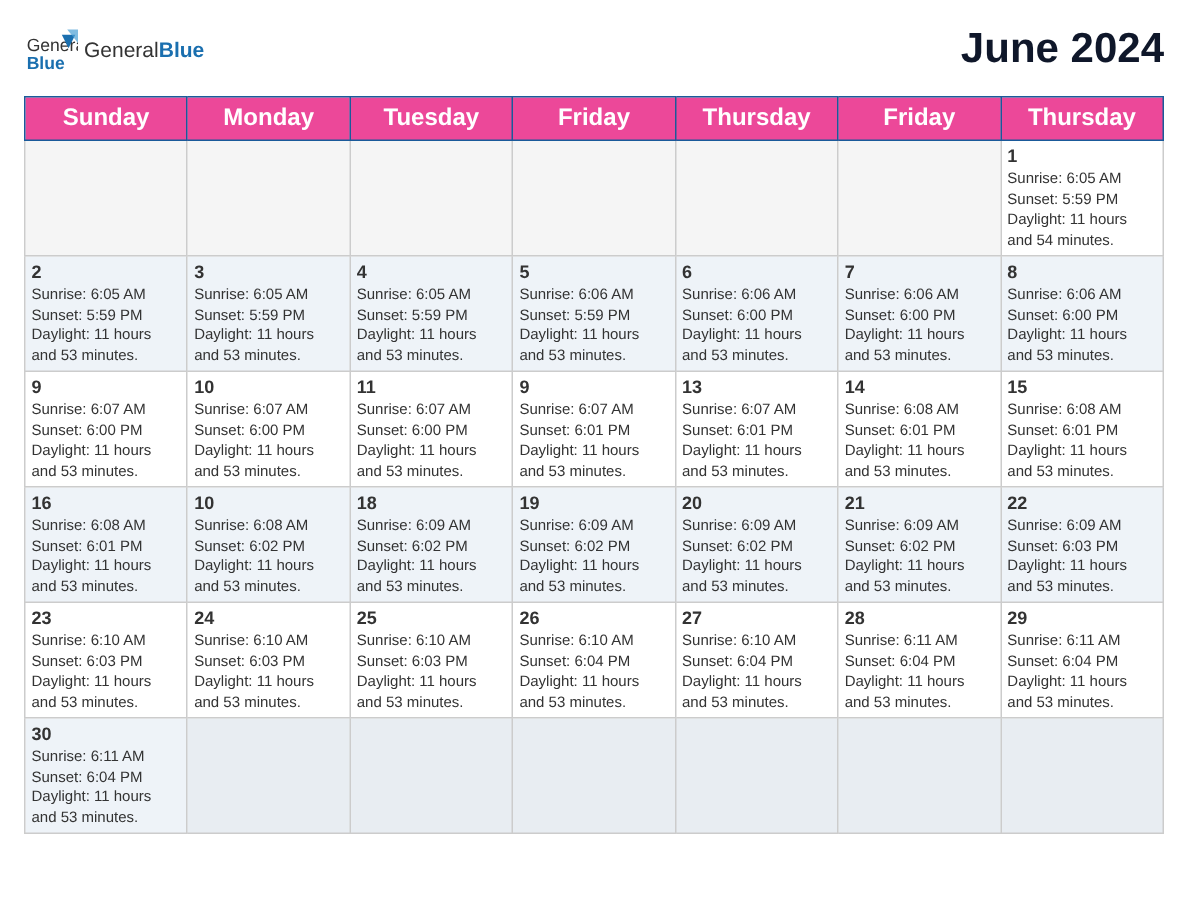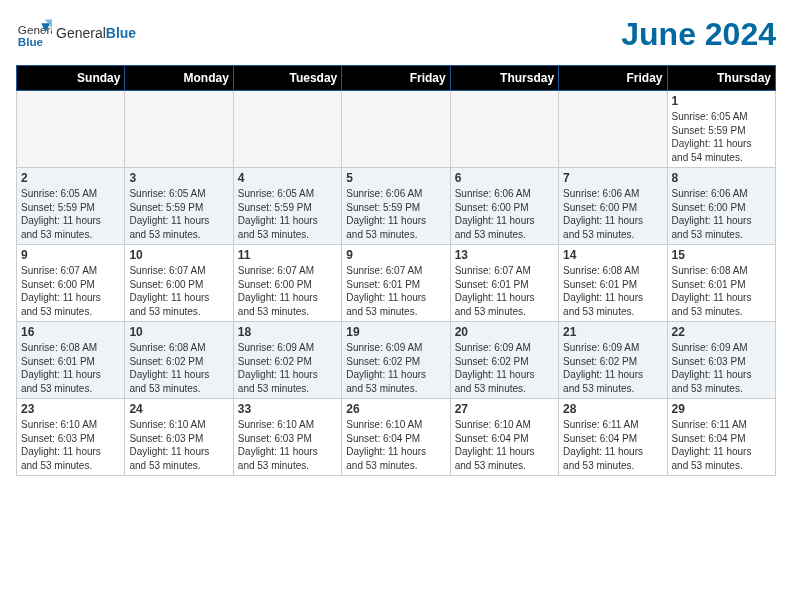--- a/index.html
+++ b/index.html
@@ -26,40 +26,40 @@
       gap: 4px;
     }
     .logo-icon {
       width: 36px;
       height: 36px;
     }
     .title-block {
       text-align: right;
     }
     .month-title {
-      font-size: 32px;
+      font-size: 28px;
       font-weight: bold;
-      color: #0369a1;
+      color: #0f172a;
     }
     .location {
       font-size: 15px;
       color: #555;
     }
     .calendar {
       width: 100%;
       border-collapse: collapse;
       border: 1px solid #ccc;
     }
     .calendar th {
-      background: #000000;
+      background: #ec4899;
       color: #fff;
-      font-size: 12px;
+      font-size: 16px;
       font-weight: bold;
       padding: 5px 4px;
-      text-align: right;
+      text-align: center;
       border: 1px solid #1a5a9a;
     }
     .calendar td {
       width: calc(100% / 7);
       vertical-align: top;
       padding: 3px 4px;
       border: 1px solid #ccc;
       font-size: 9.5px;
       color: #333;
       background: #fff;
@@ -300,21 +300,21 @@
 and 53 minutes.</div>
           </td>
           <td>
             <span class="day-num">24</span>
             <div class="cell-info" style="white-space: pre-line;">Sunrise: 6:10 AM
 Sunset: 6:03 PM
 Daylight: 11 hours
 and 53 minutes.</div>
           </td>
           <td>
-            <span class="day-num">33</span>
+            <span class="day-num">25</span>
             <div class="cell-info" style="white-space: pre-line;">Sunrise: 6:10 AM
 Sunset: 6:03 PM
 Daylight: 11 hours
 and 53 minutes.</div>
           </td>
           <td>
             <span class="day-num">26</span>
             <div class="cell-info" style="white-space: pre-line;">Sunrise: 6:10 AM
 Sunset: 6:04 PM
 Daylight: 11 hours
@@ -334,16 +334,31 @@
 Daylight: 11 hours
 and 53 minutes.</div>
           </td>
           <td>
             <span class="day-num">29</span>
             <div class="cell-info" style="white-space: pre-line;">Sunrise: 6:11 AM
 Sunset: 6:04 PM
 Daylight: 11 hours
 and 53 minutes.</div>
           </td>
+        </tr>
+        <tr class="row-stripe">
+          <td>
+            <span class="day-num">30</span>
+            <div class="cell-info" style="white-space: pre-line;">Sunrise: 6:11 AM
+Sunset: 6:04 PM
+Daylight: 11 hours
+and 53 minutes.</div>
+          </td>
+          <td class="empty"></td>
+          <td class="empty"></td>
+          <td class="empty"></td>
+          <td class="empty"></td>
+          <td class="empty"></td>
+          <td class="empty"></td>
         </tr>
       </tbody>
   </table>
 </div>
 
 </body></html>

